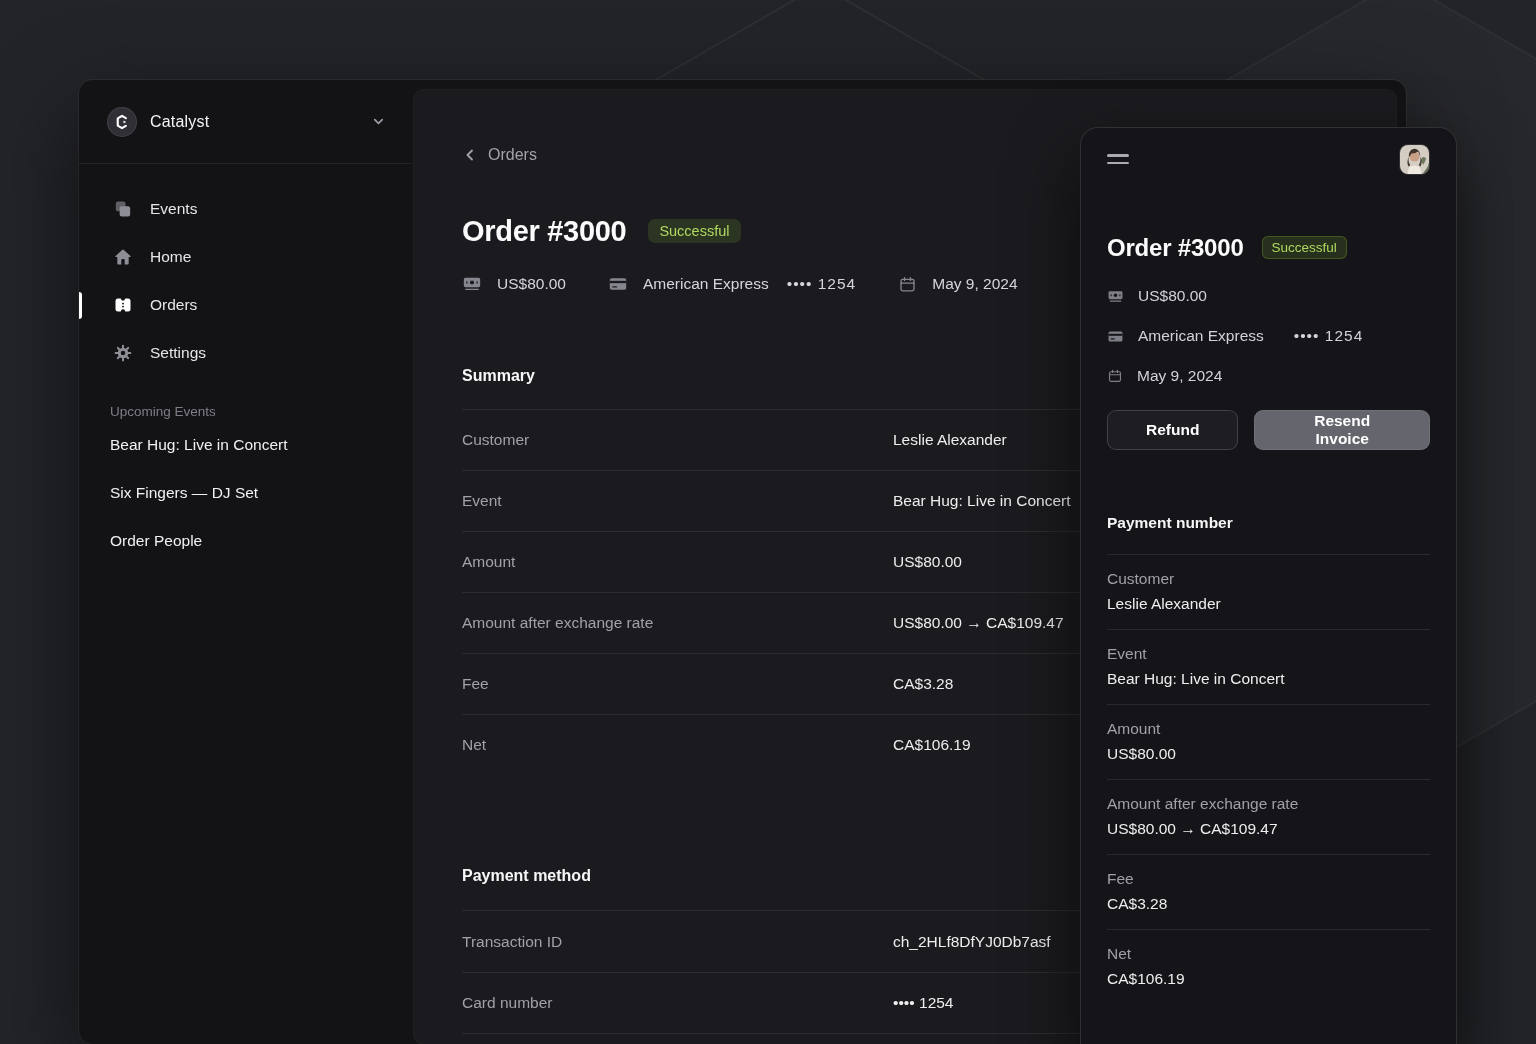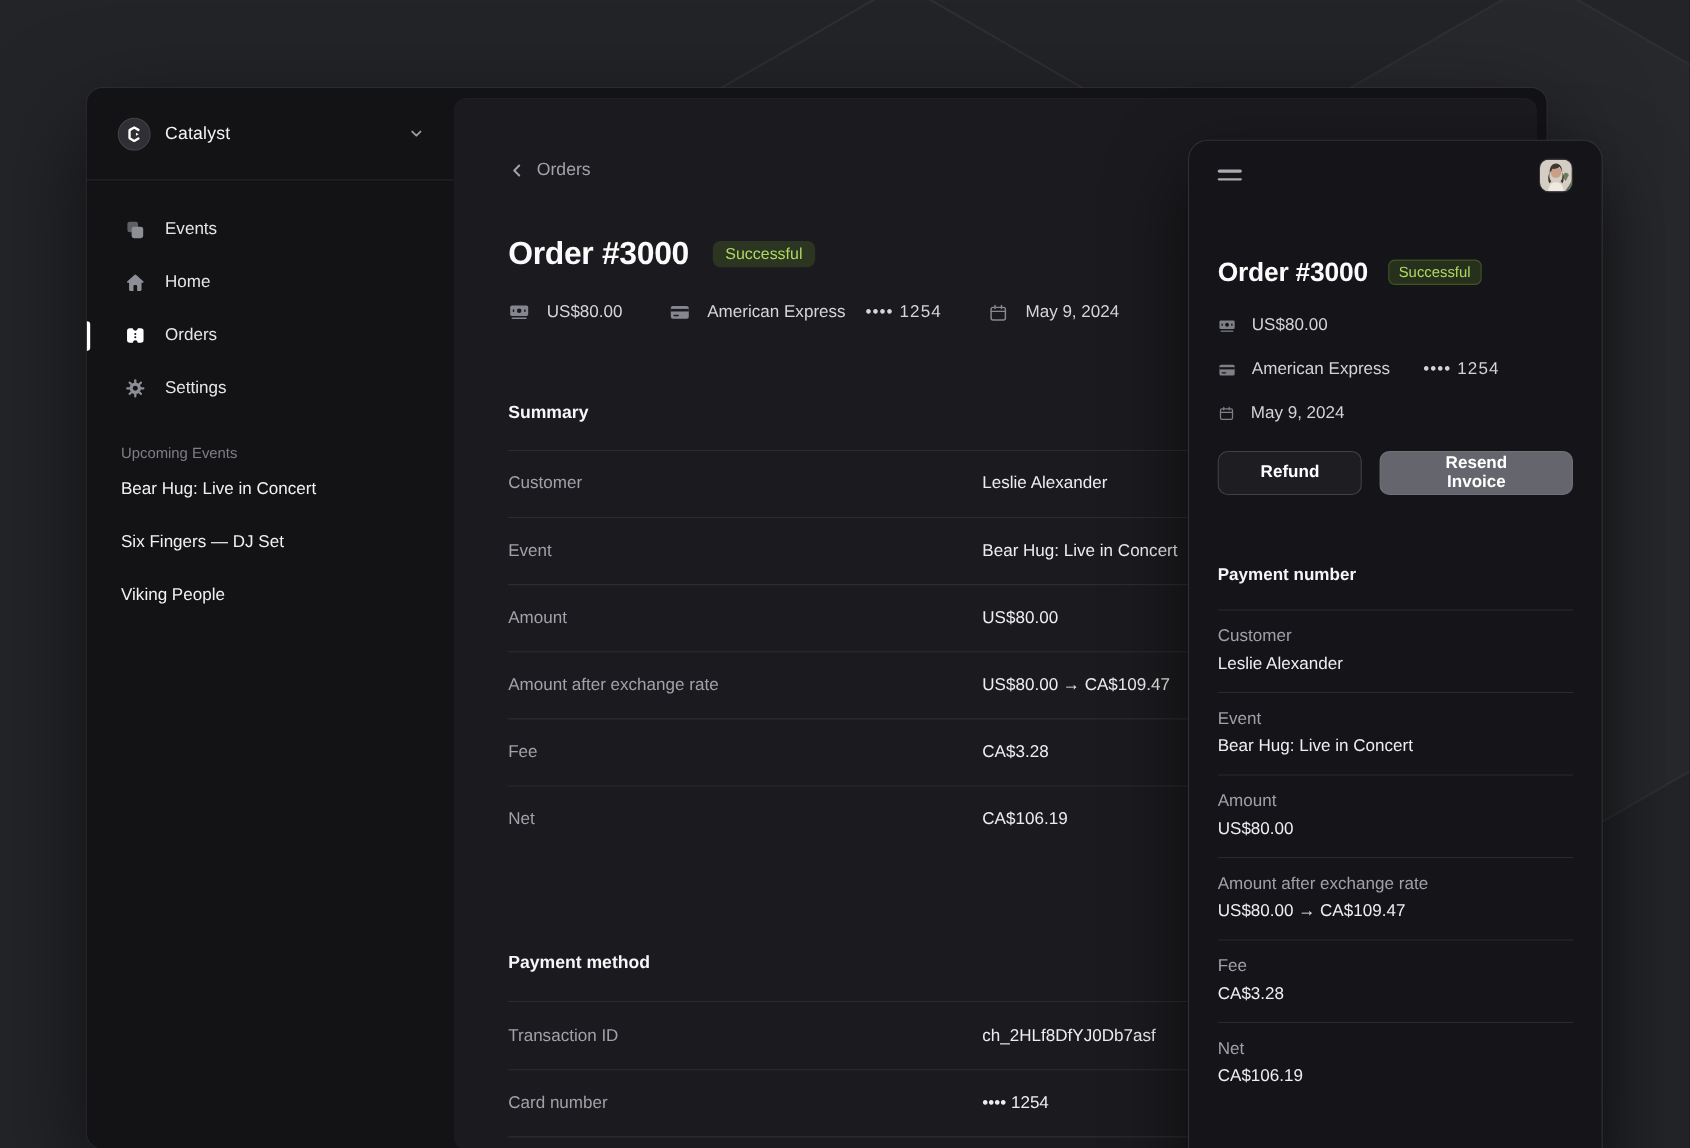--- a/index.html
+++ b/index.html
@@ -195,21 +195,21 @@
           </svg>
         </span>
         <span>Settings</span>
       </div>
     </div>
 
     <div class="events-section">
       <div class="events-heading">Upcoming Events</div>
       <div class="event-link">Bear Hug: Live in Concert</div>
       <div class="event-link">Six Fingers — DJ Set</div>
-      <div class="event-link">Viking People</div>
+      <div class="event-link">Order People</div>
     </div>
   </div>
 
   <div class="main-panel">
     <div class="main-content">
       <div class="breadcrumb">
         <span style="display:flex;">
           <svg width="16" height="16" viewBox="0 0 16 16">
               <path d="M10 3.5 5.5 8 10 12.5" fill="none" stroke="currentColor" stroke-width="1.8" stroke-linecap="round" stroke-linejoin="round"></path>
             </svg>

